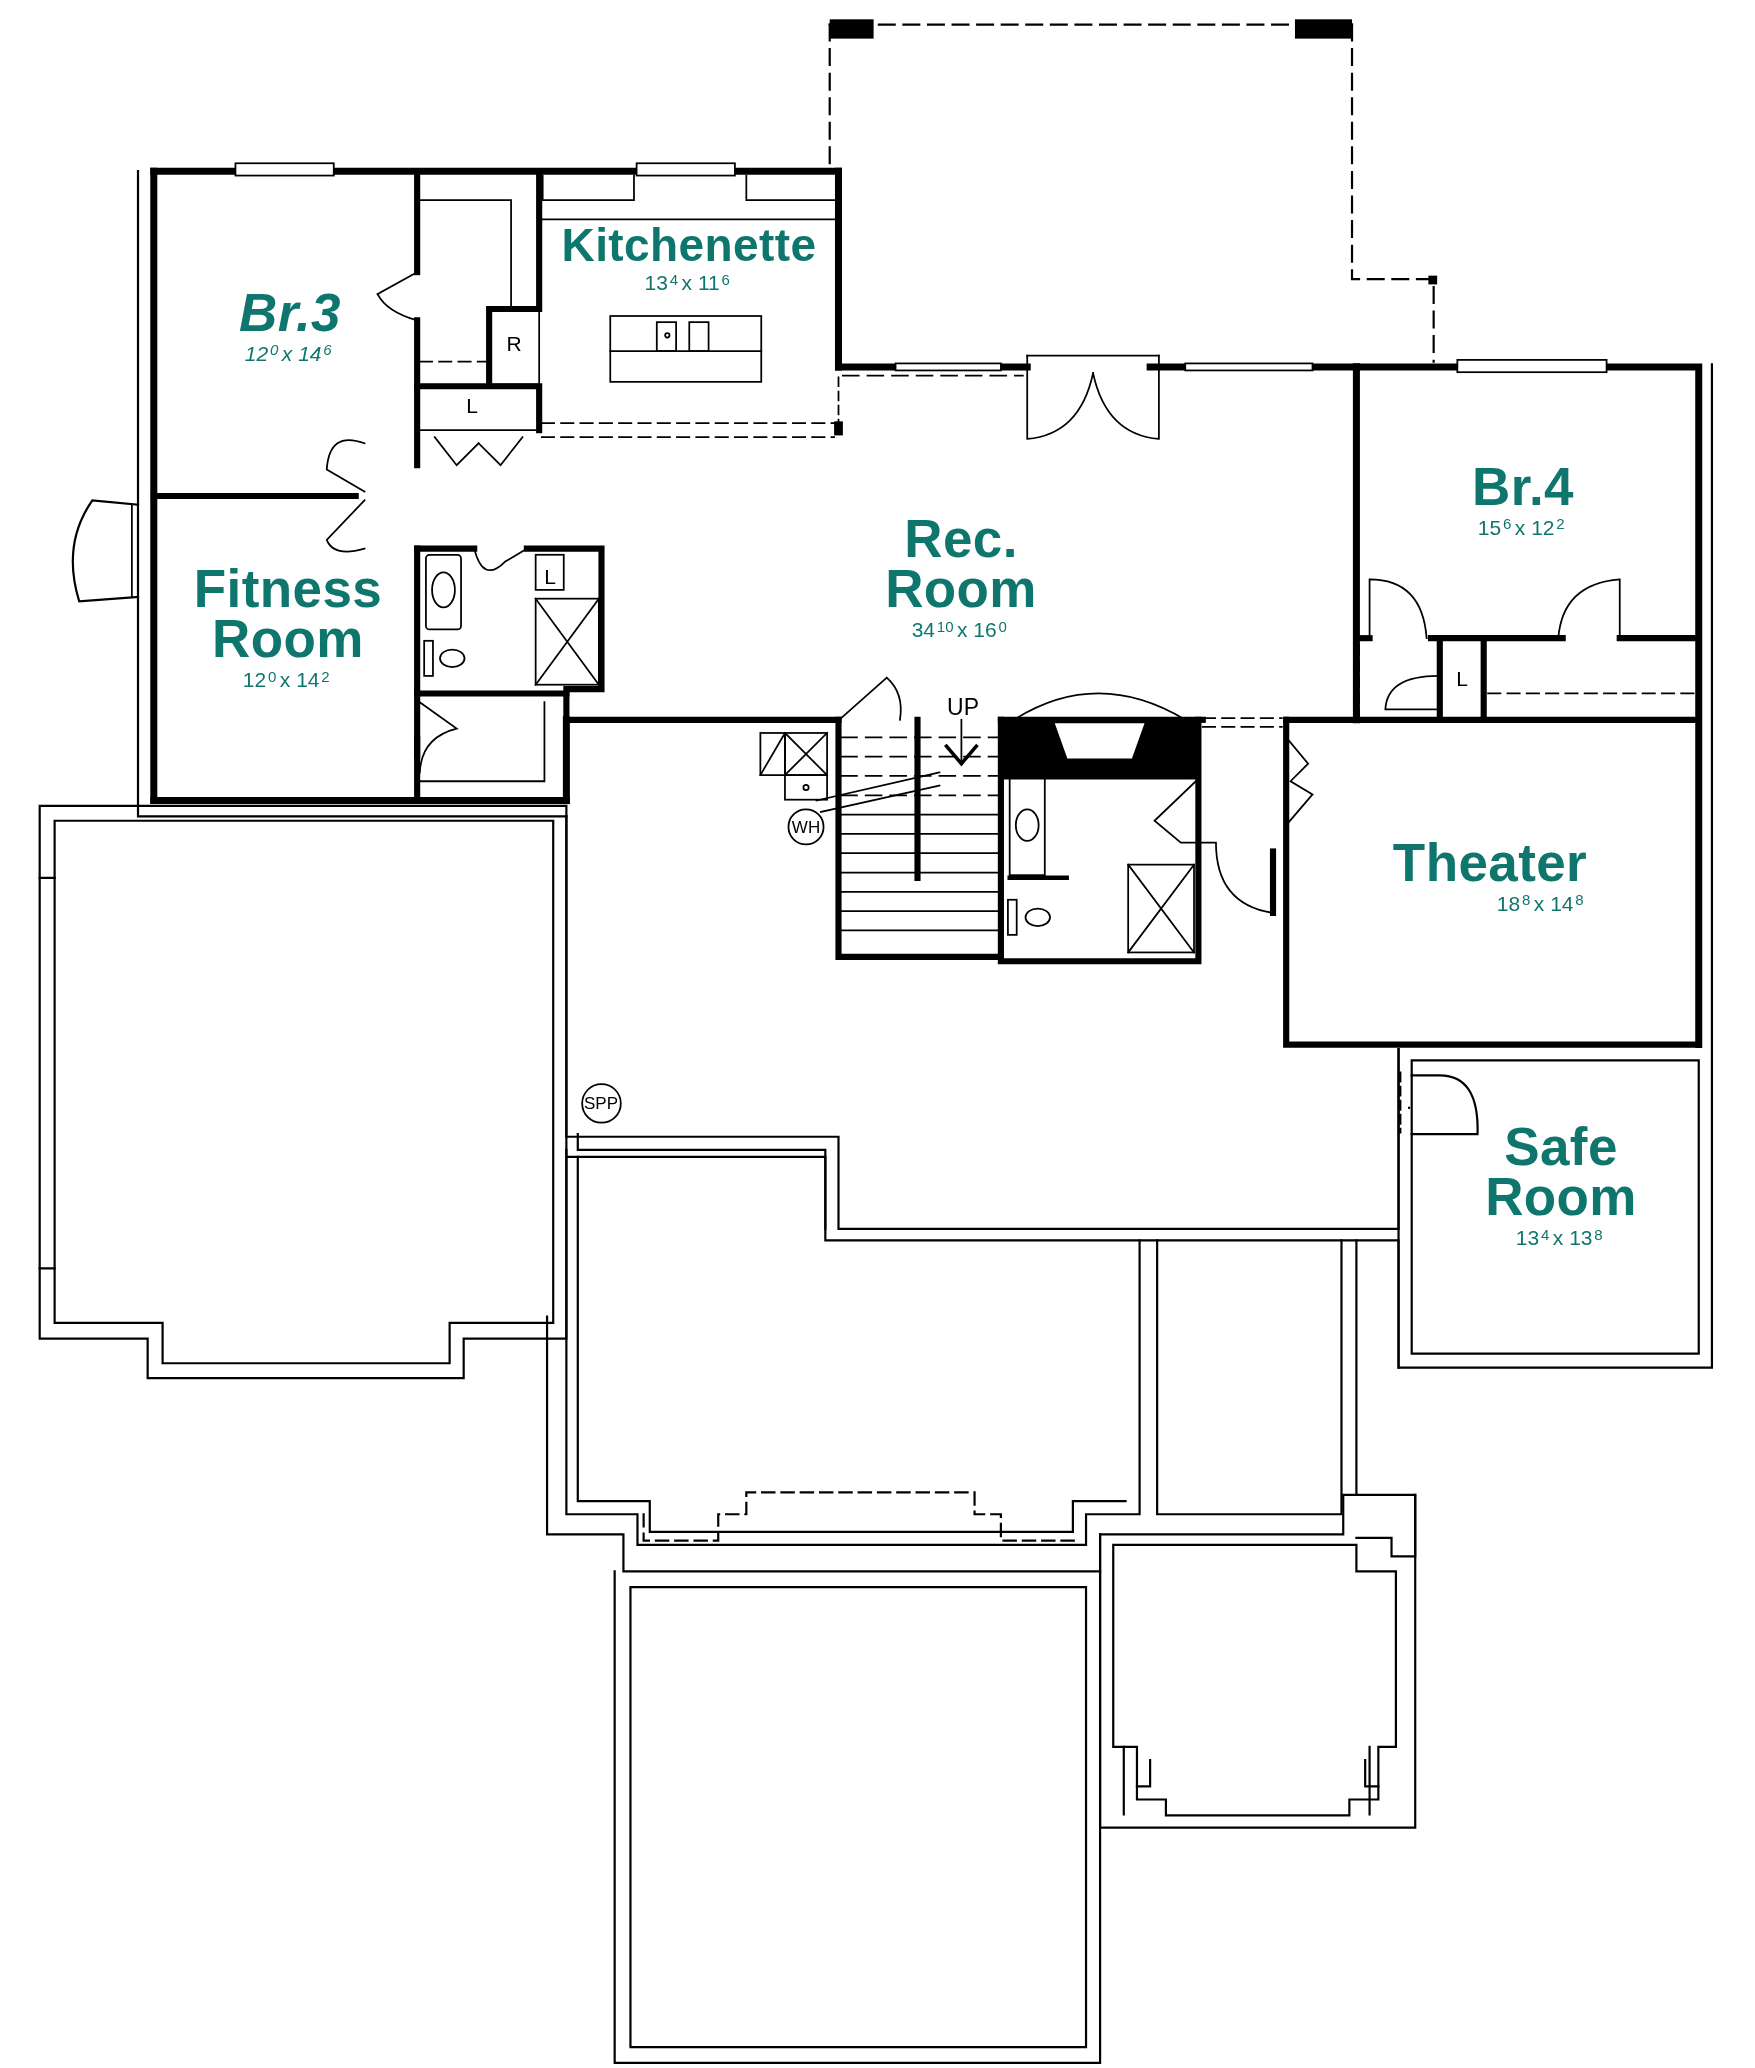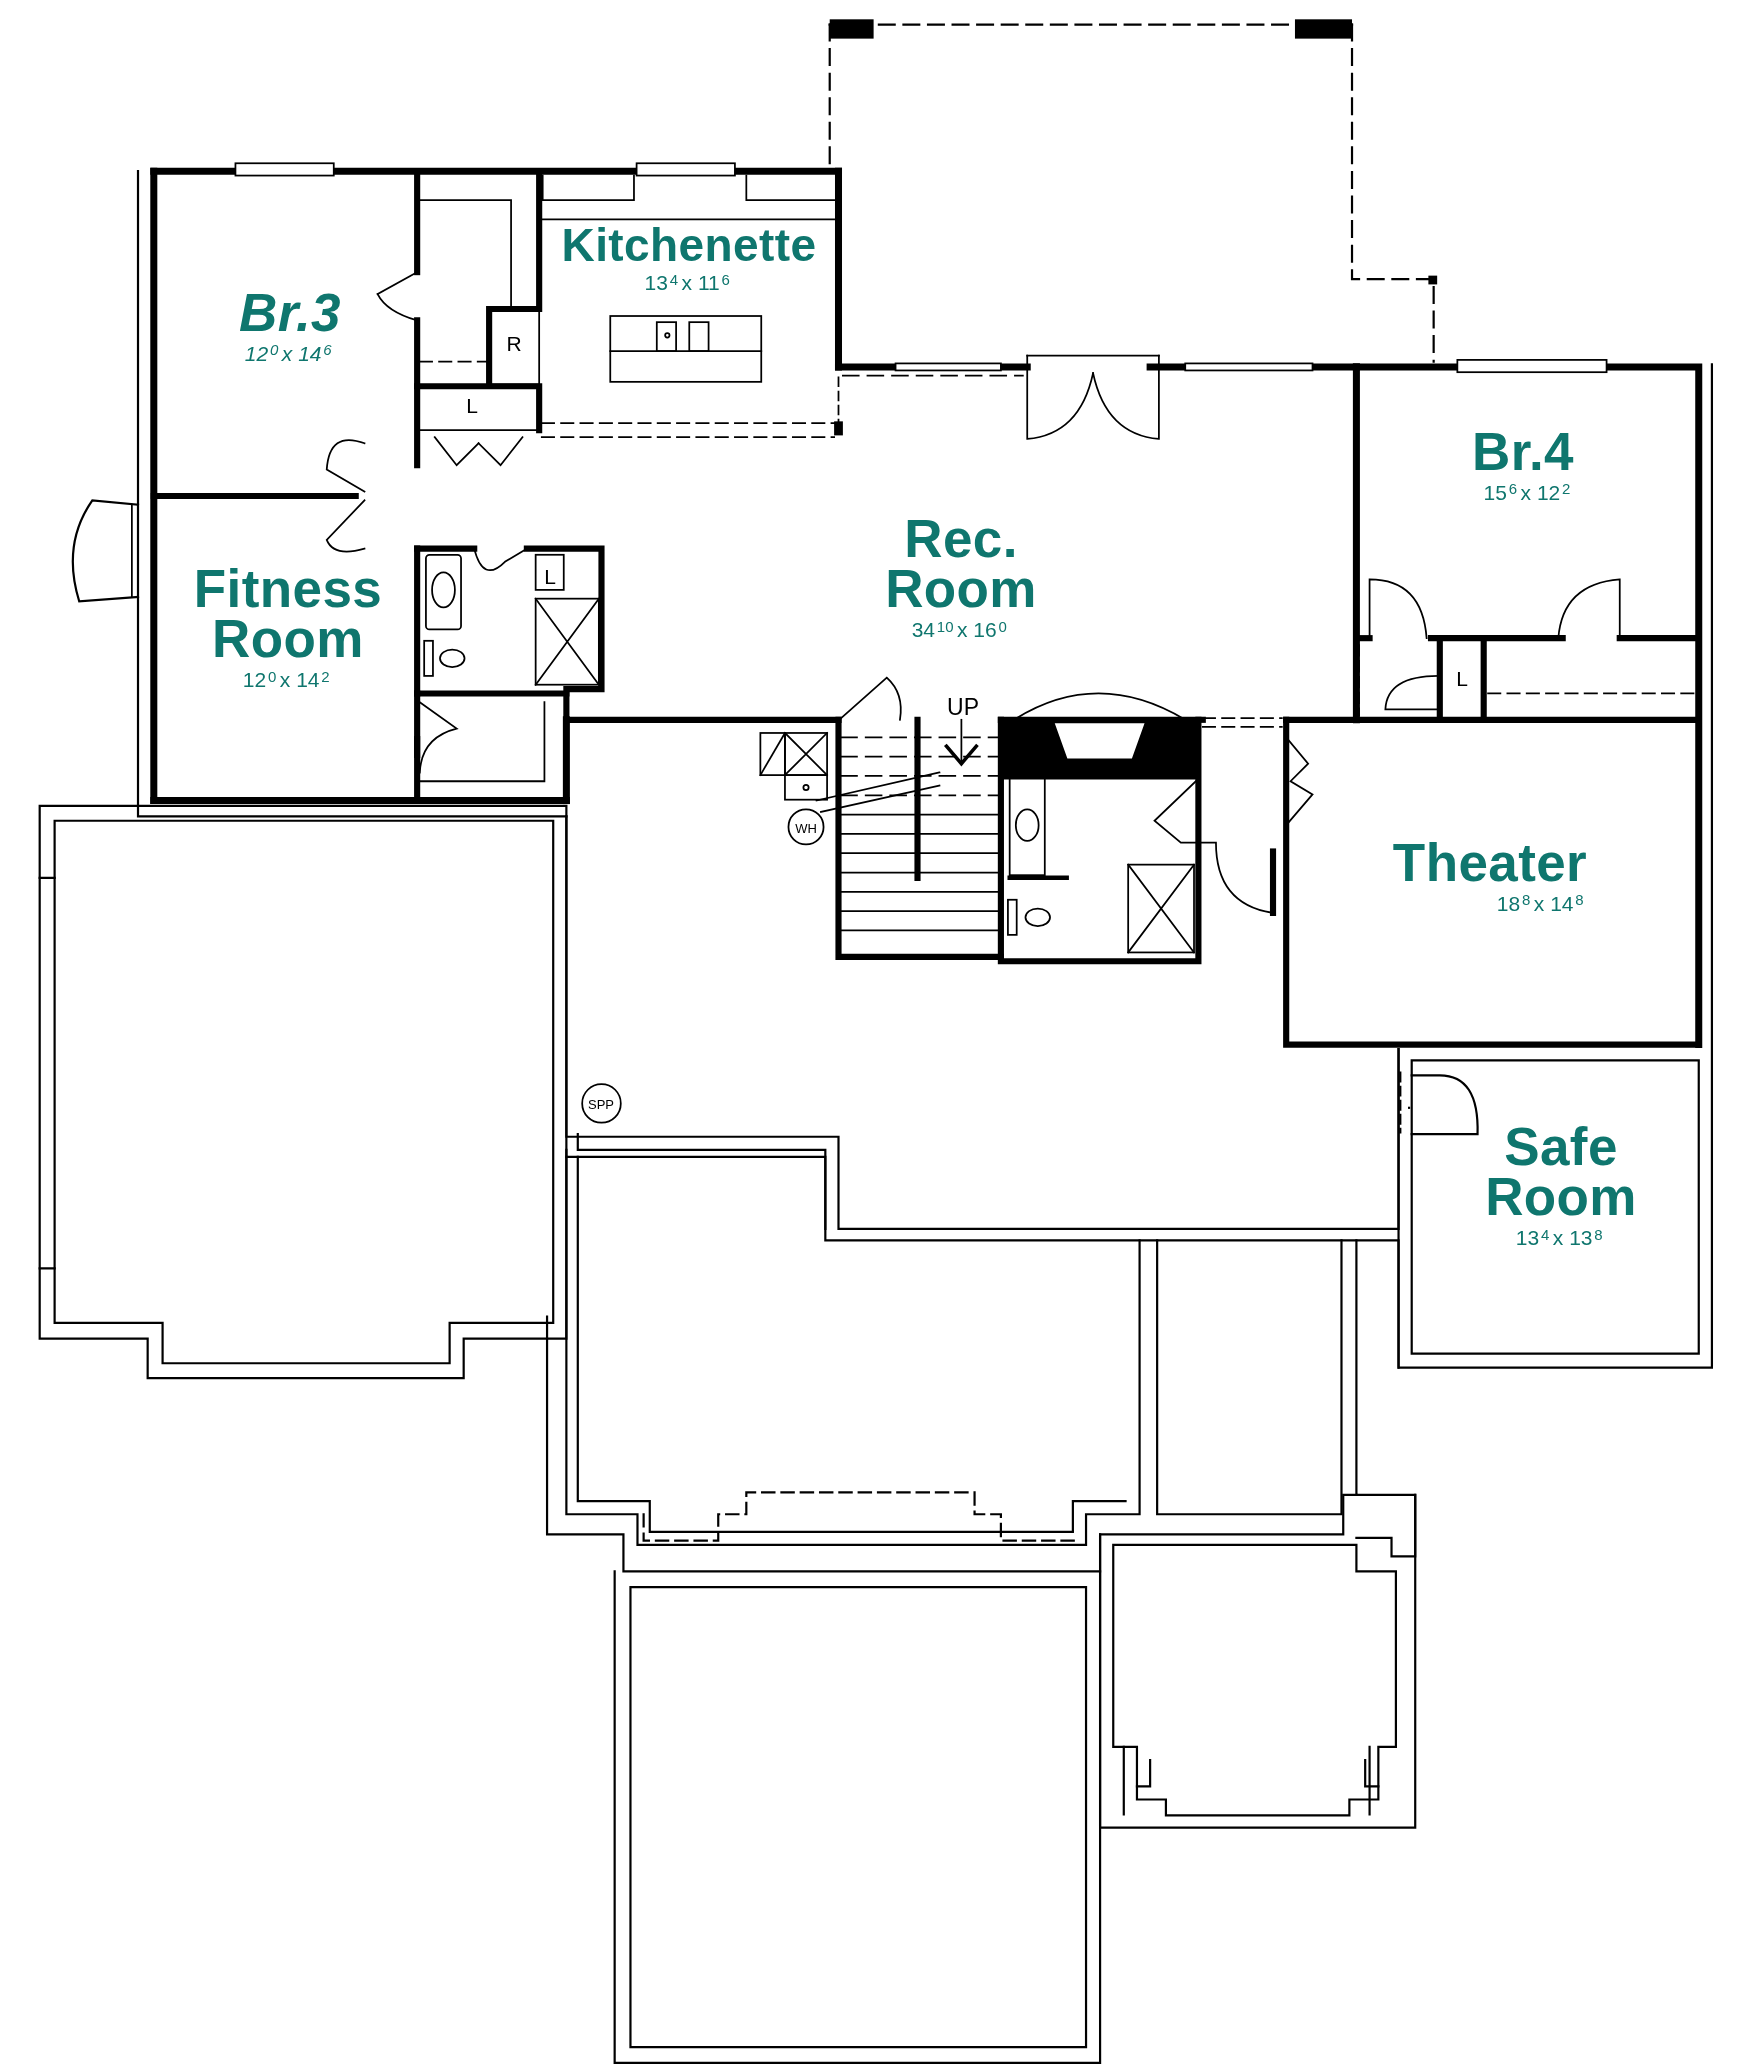--- a/index.html
+++ b/index.html
@@ -6,21 +6,21 @@
   body { width: 1756px; height: 2069px; position: relative; overflow: hidden; font-family: "Liberation Sans", sans-serif; }
   svg#plan { position: absolute; left: 0; top: 0; width: 1756px; height: 2069px; }
   .room-label { position: absolute; text-align: center; color: #0f766e; font-family: "Liberation Sans", sans-serif; font-weight: bold; line-height: 0.95; transform: translateX(-50%); white-space: nowrap; }
   .room-name { font-size: 53px; display: block; letter-spacing: 0.4px; }
   .room-name.sm { font-size: 46px; }
   .room-dim { font-size: 21px; font-weight: normal; display: block; margin-top: 5.3px; }
   .room-dim sup { font-size: 15px; position: relative; top: -5.3px; vertical-align: baseline; margin: 0 3.5px 0 1.8px; }
   .tiny { position: absolute; font-family: "Liberation Sans", sans-serif; color: #000; transform: translate(-50%, -50%); }
   .t-closet { font-size: 21px; }
   .t-up { font-size: 23px; }
-  .t-circle { font-size: 13px; }
+  .t-circle { font-size: 17px; }
 </style>
 </head>
 <body>
 
 <svg id="plan" viewBox="0 0 2000 2357" xmlns="http://www.w3.org/2000/svg">
   <g fill="none" stroke="#000" stroke-linecap="square">
 
     <g stroke-width="2.5" stroke-dasharray="18 10">
       <path d="M945 28 L945 190"></path>
       <path d="M945 28 L1540 28"></path>
@@ -252,21 +252,21 @@
   <span class="room-name sm">Kitchenette</span>
   <span class="room-dim"><span>13</span><sup>4</sup><span>x</span> <span>11</span><sup>6</sup></span>
 </div>
 
 <div class="room-label" style="left:961px; top:485px;margin-top:29px;">
   <span class="room-name">Rec.</span>
   <span class="room-name">Room</span>
   <span class="room-dim"><span>34</span><sup>10</sup><span>x</span> <span>16</span><sup>0</sup></span>
 </div>
 
-<div class="room-label" style="left:1523px; top:427px;text-align:right;">
+<div class="room-label" style="left:1523px; top:462px;">
   <span class="room-name">Br.4</span>
   <span class="room-dim"><span>15</span><sup>6</sup><span>x</span> <span>12</span><sup>2</sup></span>
 </div>
 
 <div class="room-label" style="left:288px; top:564px;">
   <span class="room-name">Fitness</span>
   <span class="room-name">Room</span>
   <span class="room-dim"><span>12</span><sup>0</sup><span>x</span> <span>14</span><sup>2</sup></span>
 </div>
 

